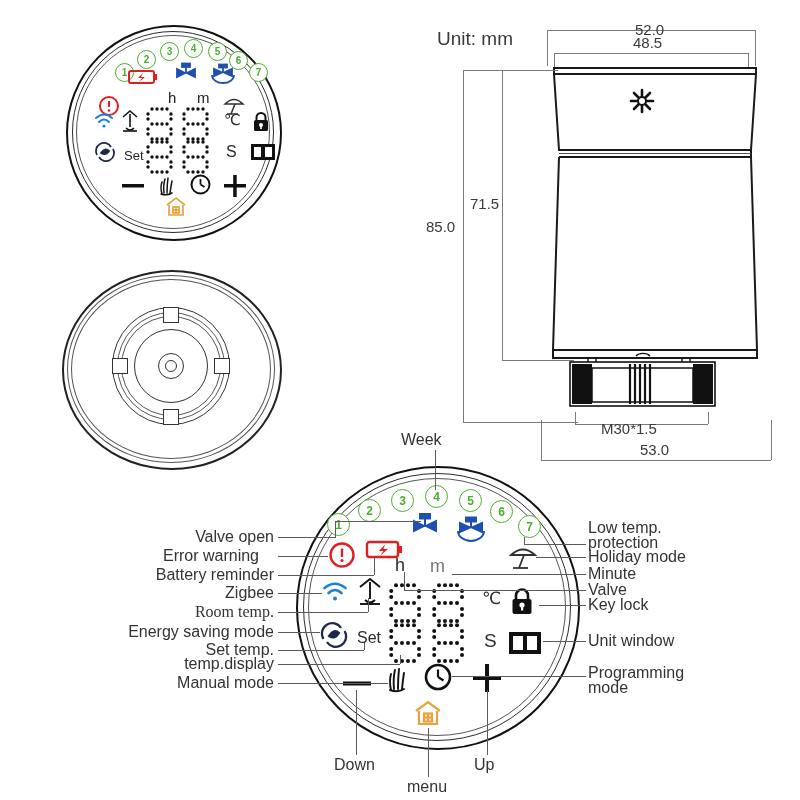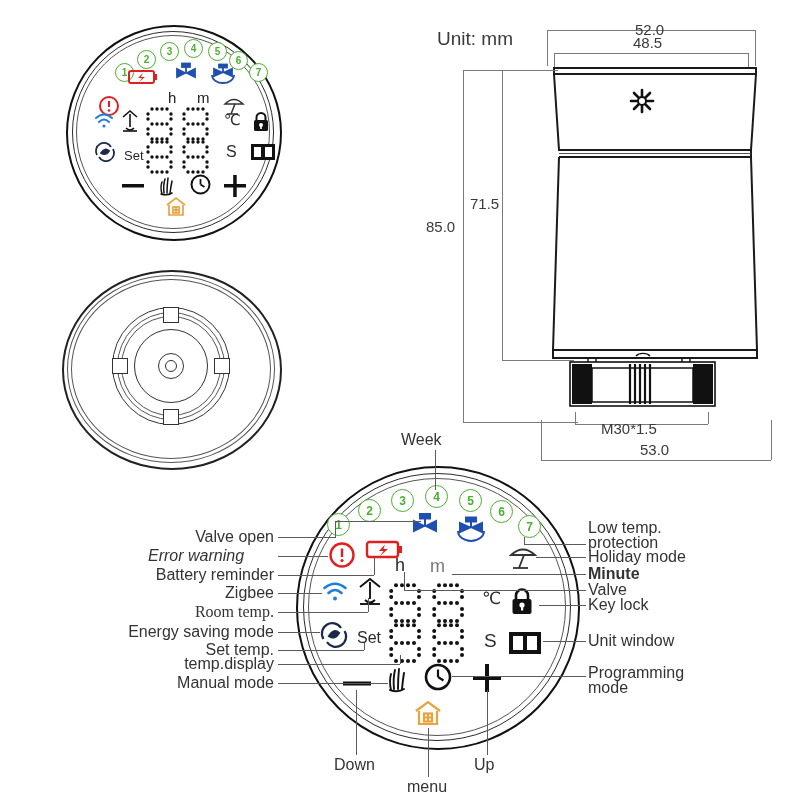--- a/index.html
+++ b/index.html
@@ -696,21 +696,21 @@
         <line x1="10" y1="17.5" x2="18" y2="17.5"></line>
       </g>
     </svg>
   </div>
 
 <div class="abs lbl" style="left:169px;top:529px;text-align:right;width:105px;">Valve open</div>
 <div class="lead h" style="left:278px;top:537px;width:57px;"></div>
 <div class="lead v" style="left:335px;top:521px;height:17px;"></div>
 <div class="lead h" style="left:335px;top:521px;width:86px;"></div>
 
-<div class="abs lbl" style="left:148px;top:548px;text-align:left;width:126px;font-style:italic;">Error warning</div>
+<div class="abs lbl" style="left:148px;top:548px;text-align:center;width:126px;">Error warning</div>
 <div class="lead h" style="left:278px;top:556px;width:50px;"></div>
 
 <div class="abs lbl" style="left:125px;top:567px;text-align:right;width:149px;">Battery reminder</div>
 <div class="lead h" style="left:278px;top:575px;width:96px;"></div>
 <div class="lead v" style="left:374px;top:556px;height:19px;"></div>
 
 <div class="abs lbl" style="left:186px;top:585px;text-align:right;width:88px;">Zigbee</div>
 <div class="lead h" style="left:278px;top:593px;width:44px;"></div>
 
 <div class="abs lbl" style="left:166px;top:604px;text-align:right;width:108px;font-family:Liberation Serif, serif;">Room temp.</div>
@@ -732,21 +732,21 @@
 <div class="lead h" style="left:278px;top:683px;width:110px;"></div>
 
 <div class="abs lbl" style="left:588px;top:520px;">Low temp.
 protection</div>
 <div class="lead h" style="left:524px;top:544px;width:62px;"></div>
 <div class="lead v" style="left:524px;top:537px;height:7px;"></div>
 
 <div class="abs lbl" style="left:588px;top:549px;text-align:right;">Holiday mode</div>
 <div class="lead h" style="left:536px;top:557px;width:50px;"></div>
 
-<div class="abs lbl" style="left:588px;top:566px;font-weight:bold;">Minute</div>
+<div class="abs lbl" style="left:588px;top:566px;">Minute</div>
 <div class="lead h" style="left:452px;top:574px;width:134px;"></div>
 
 <div class="abs lbl" style="left:588px;top:582px;">Valve</div>
 <div class="lead h" style="left:404px;top:590px;width:182px;"></div>
 <div class="lead v" style="left:404px;top:572px;height:18px;"></div>
 
 <div class="abs lbl" style="left:588px;top:597px;text-align:center;">Key lock</div>
 <div class="lead h" style="left:539px;top:605px;width:47px;"></div>
 
 <div class="abs lbl" style="left:588px;top:633px;">Unit window</div>

